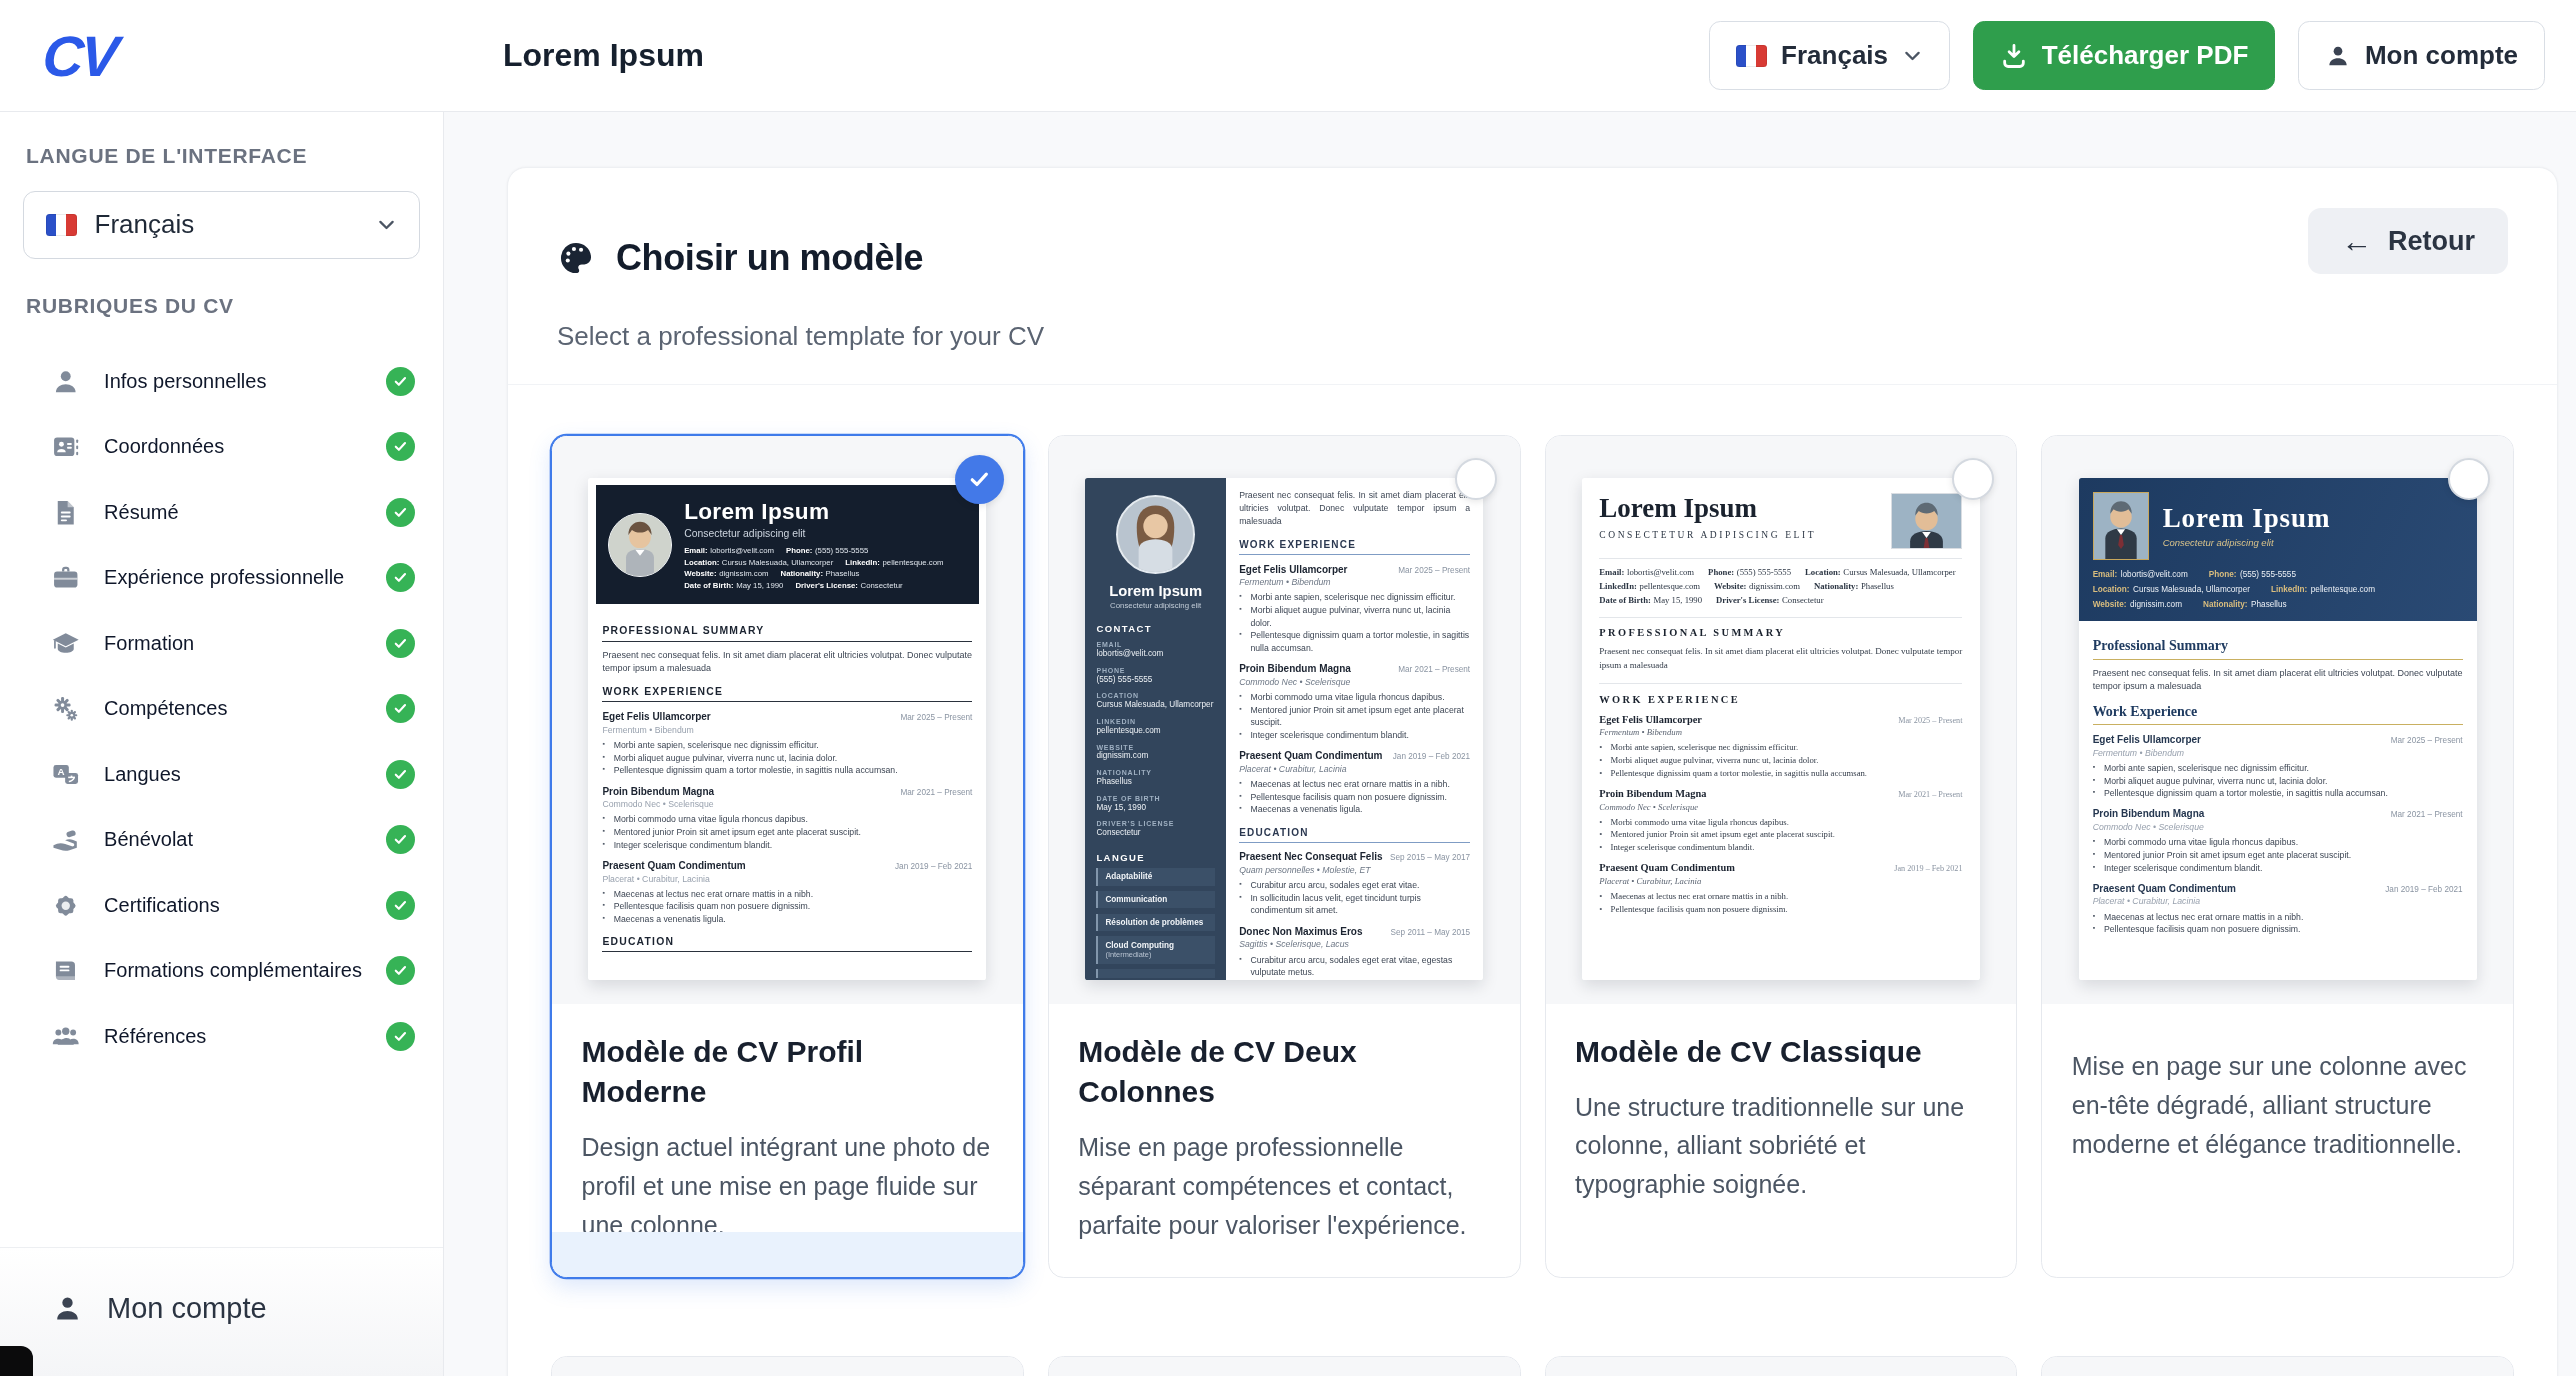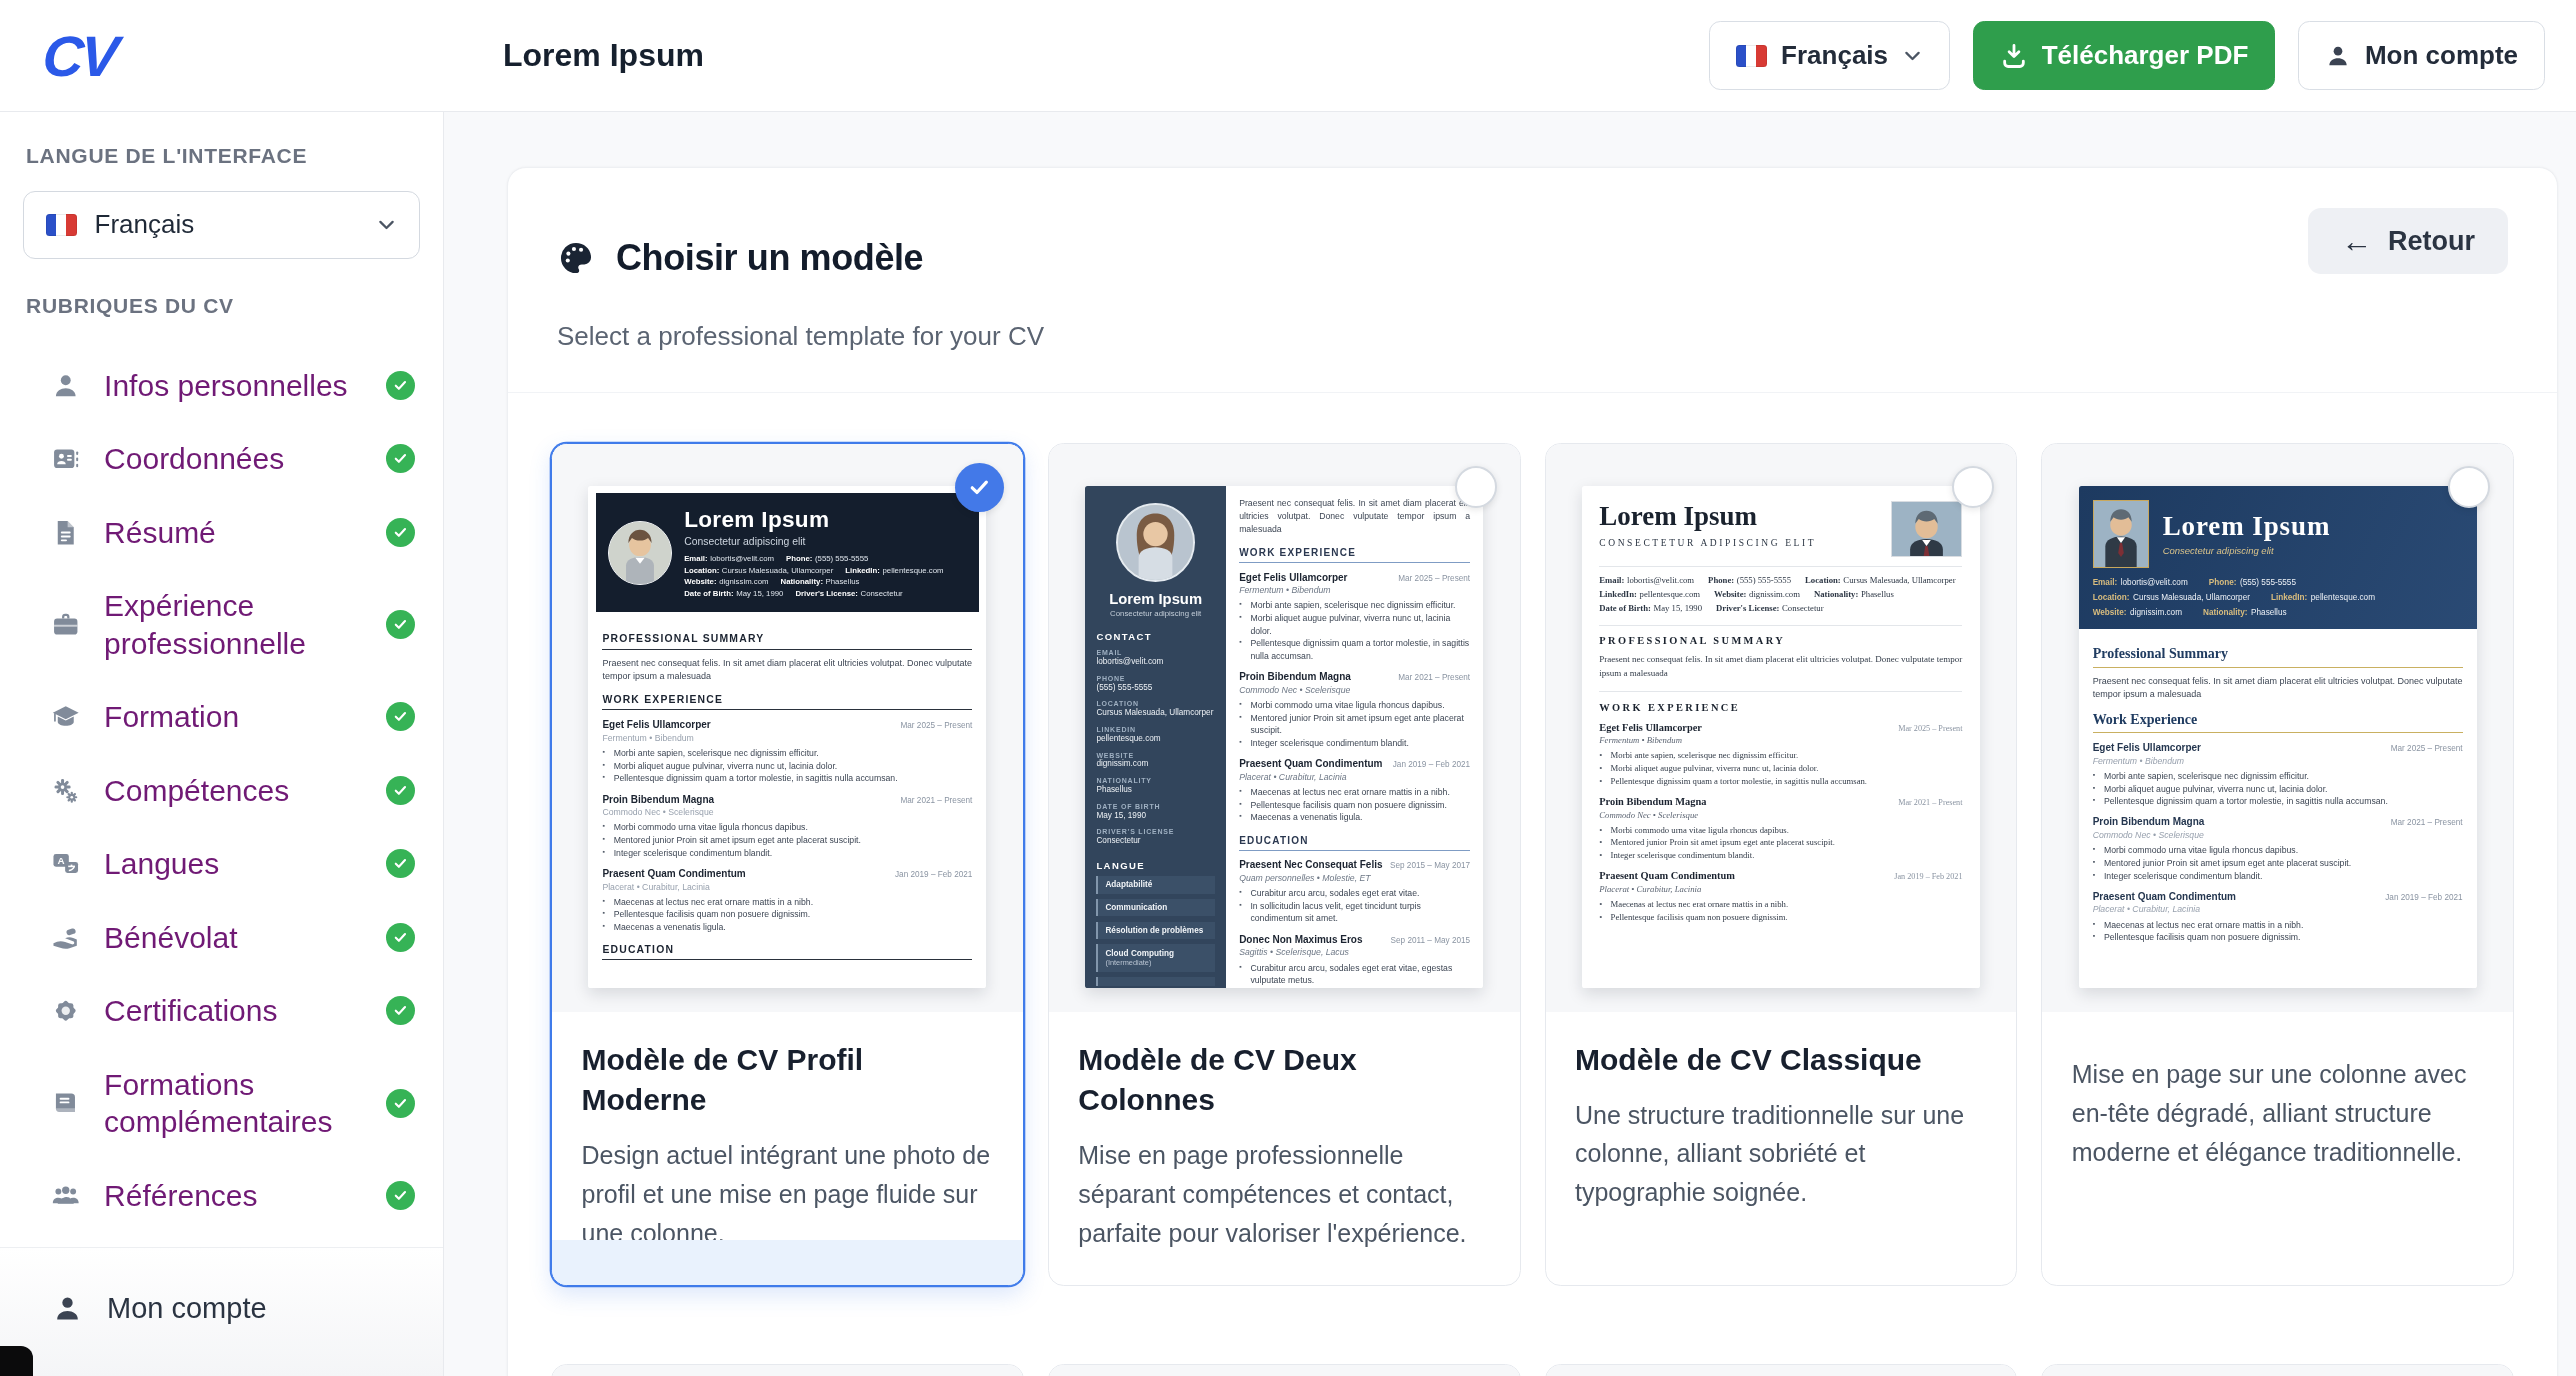--- a/index.html
+++ b/index.html
@@ -30,35 +30,35 @@
     border-right:0.9px solid #e8eaee;box-sizing:border-box;z-index:10;}
   .side-inner{padding:33px 22.6px 0 22.6px;}
   .side-label{font-size:21px;font-weight:700;color:#6b7280;letter-spacing:0.7px;padding-left:3.5px;}
   .lang-select{margin-top:22.6px;height:66px;border:1.3px solid #d4d9e0;border-radius:12px;background:#fff;
     display:flex;align-items:center;gap:17.4px;padding:0 22.6px;cursor:pointer;}
   .lang-select .lab{font-size:26px;color:#1f2937;font-weight:500;}
   .lang-select .chev{margin-left:auto;}
   .nav{margin-top:31px;display:flex;flex-direction:column;}
   .nav-item{display:flex;align-items:center;gap:24px;padding:18px 5.2px 18px 28px;cursor:pointer;border-radius:10.4px;}
   .nicon{width:29.5px;height:29.5px;flex:0 0 29.5px;color:#818b9a;}
-  .nlabel{font-size:30px;color:#701a75;line-height:1.25;}
+  .nlabel{font-size:20px;color:#0f172a;line-height:1.25;}
   .check{margin-left:auto;width:29px;height:29px;flex:0 0 29px;border-radius:50%;background:#36b356;
     display:flex;align-items:center;justify-content:center;color:#fff;}
   .check svg{width:14.8px;height:14.8px;}
   .side-footer{position:absolute;left:0;right:0;bottom:0;height:130px;border-top:0.9px solid #edeff2;
     display:flex;align-items:center;gap:24px;padding:0 22.6px 8.7px 52px;box-sizing:border-box;cursor:pointer;
     background:linear-gradient(#ffffff,#f4f5f7);}
   .side-footer .nicon{color:#3b4352;width:31px;height:31px;flex-basis:31px;}
   .side-footer .flabel{font-size:29px;color:#2b3442;font-weight:500;}
   .corner-chip{position:absolute;left:-12px;bottom:-14px;width:45px;height:45px;background:#0b0b0c;border-radius:12px;z-index:30;}
   
   .main{position:absolute;left:444px;top:111px;right:0;bottom:0;background:#f8f9fb;overflow:hidden;}
   .panel{position:absolute;left:63px;top:56px;width:2051px;height:1649px;background:#fff;border-radius:19px;
     border:0.9px solid #eef0f3;box-shadow:0 0.9px 2.6px rgba(16,24,40,.05);box-sizing:border-box;}
-  .panel-head{padding:45px 49px 40px;border-bottom:0.9px solid #f1f3f6;position:relative;}
+  .panel-head{padding:45px 49px 32px;border-bottom:0.9px solid #f1f3f6;position:relative;}
   .ptitle-row{display:flex;align-items:center;gap:21px;}
   .palette{width:38px;height:38px;color:#1a2433;}
   .ptitle{font-size:36px;font-weight:800;color:#131c2b;letter-spacing:-0.4px;}
   .psub{margin-top:17.4px;font-size:26px;color:#5b6472;}
   .btn-back{position:absolute;right:49px;top:40px;height:66px;padding:0 33px;border-radius:13px;border:none;
     background:#eef0f4;color:#2b3442;font-size:27px;font-weight:600;display:flex;align-items:center;gap:15.6px;
     cursor:pointer;font-family:inherit;}
   .back-arrow{font-size:31px;line-height:1;}
   
   .grid{display:grid;grid-template-columns:repeat(4,1fr);column-gap:24px;row-gap:78px;padding:50px 43px 52px;}

